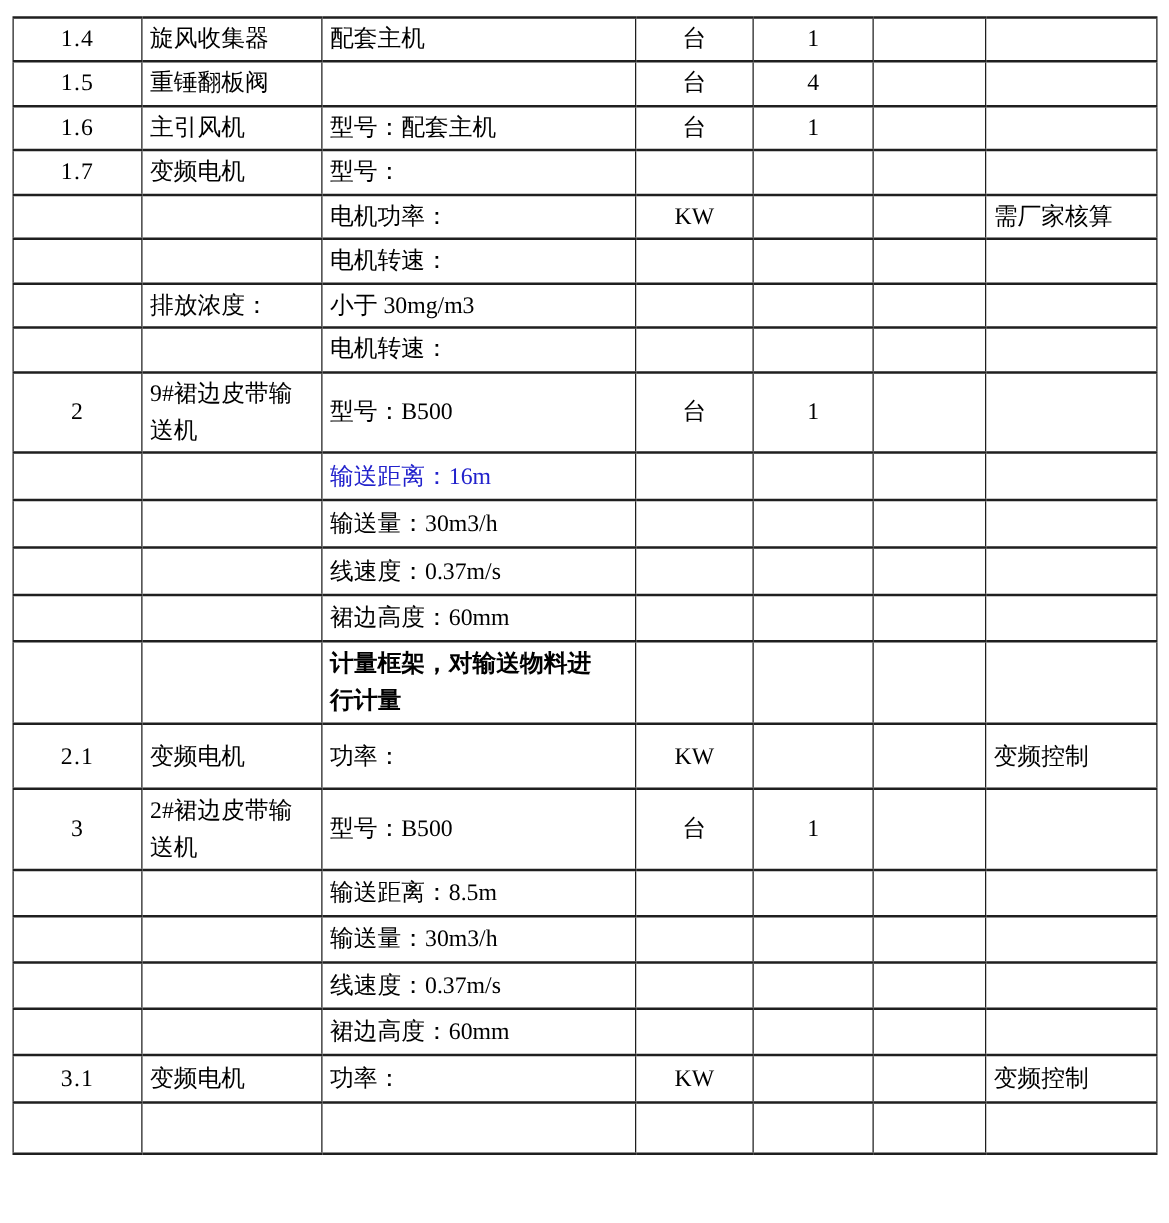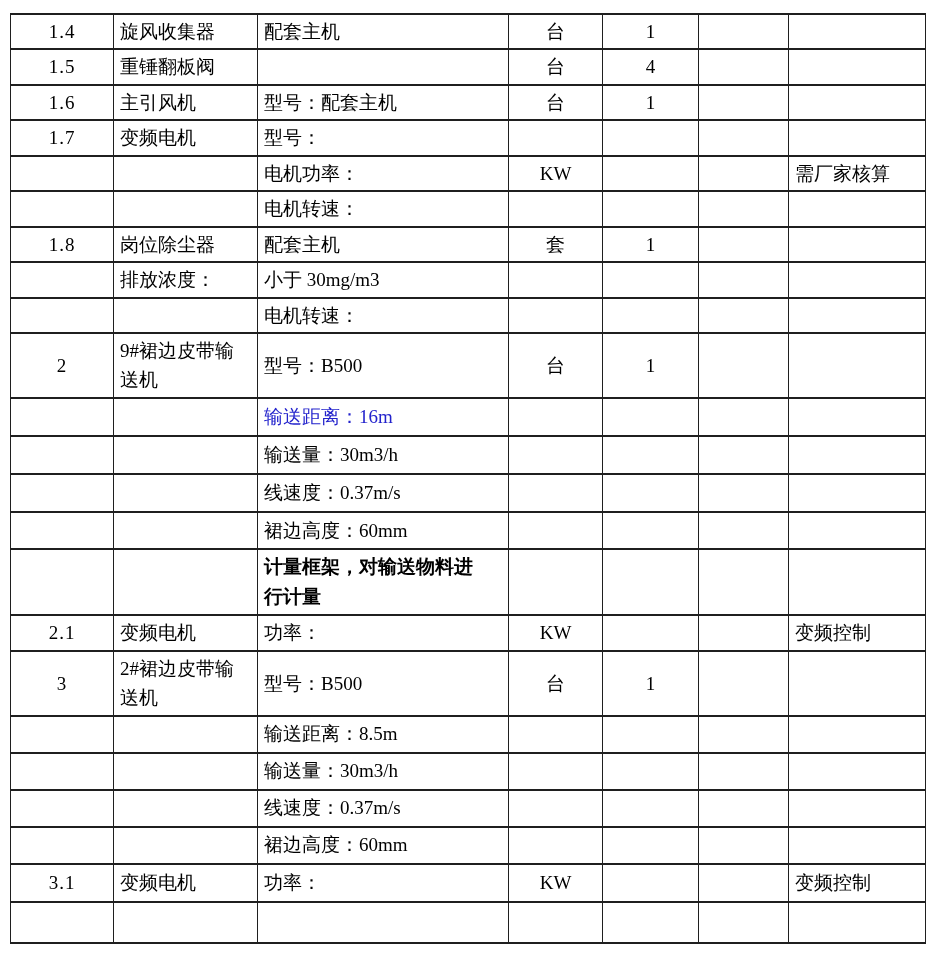--- a/index.html
+++ b/index.html
@@ -117,29 +117,20 @@
         </tr>
         <tr style="height: 34px;">
           <td class="c0"></td>
           <td class="c1"></td>
           <td class="c2">电机转速：</td>
           <td class="c3"></td>
           <td class="c4"></td>
           <td class="c5"></td>
           <td class="c6"></td>
         </tr>
-        <tr style="height: 34px;">
-          <td class="c0">1.8</td>
-          <td class="c1">岗位除尘器</td>
-          <td class="c2">配套主机</td>
-          <td class="c3">套</td>
-          <td class="c4">1</td>
-          <td class="c5"></td>
-          <td class="c6"></td>
-        </tr>
         <tr style="height: 34px; padding-left: 28px;">
           <td class="c0"></td>
           <td class="c1">排放浓度：</td>
           <td class="c2">小于 30mg/m3</td>
           <td class="c3"></td>
           <td class="c4"></td>
           <td class="c5"></td>
           <td class="c6"></td>
         </tr>
         <tr style="height: 34px;">
@@ -200,21 +191,21 @@
           <td class="c0"></td>
           <td class="c1"></td>
           <td class="c2 spec-bold">
             <span class="wrapbox">计量框架，对输送物料进行计量</span>
           </td>
           <td class="c3"></td>
           <td class="c4"></td>
           <td class="c5"></td>
           <td class="c6"></td>
         </tr>
-        <tr style="height: 36px; padding-left: 21px;">
+        <tr style="height: 52px; padding-left: 21px;">
           <td class="c0">2.1</td>
           <td class="c1">变频电机</td>
           <td class="c2">功率：</td>
           <td class="c3">KW</td>
           <td class="c4"></td>
           <td class="c5"></td>
           <td class="c6">变频控制</td>
         </tr>
         <tr style="height: 61px;">
           <td class="c0">3</td>

